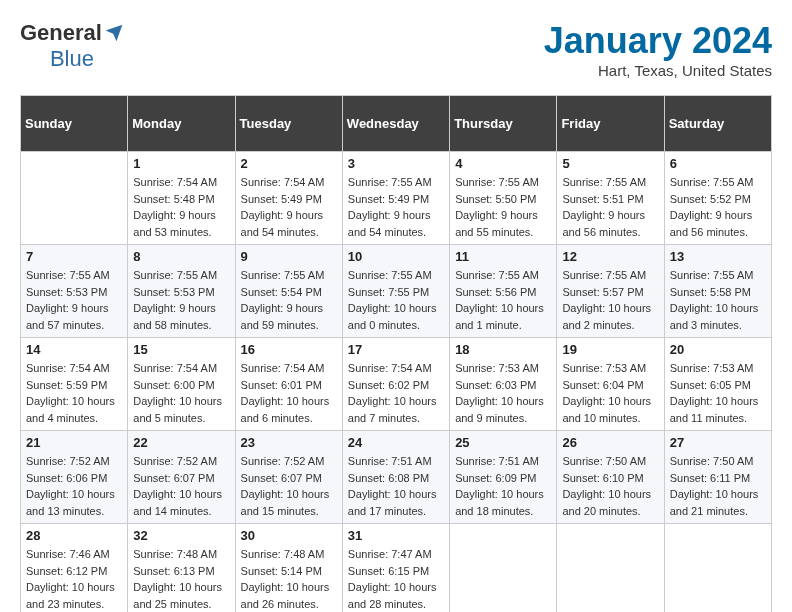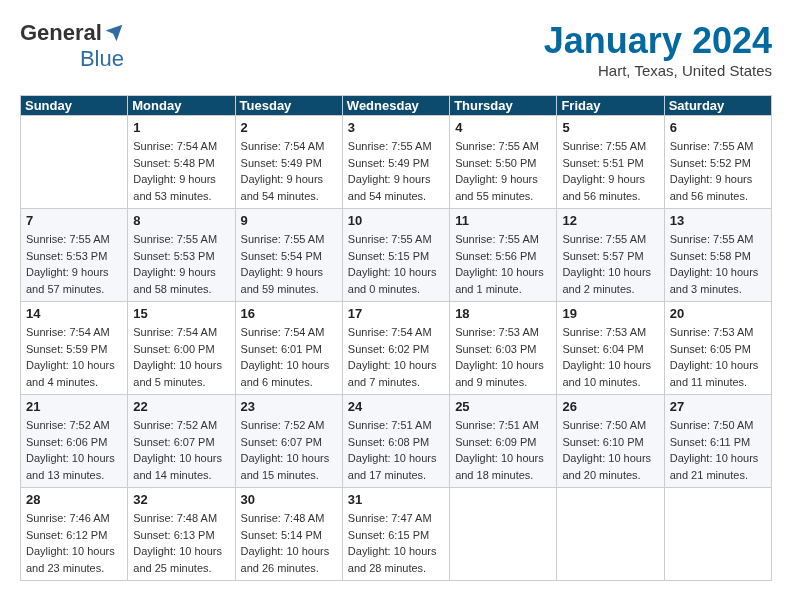--- a/index.html
+++ b/index.html
@@ -12,21 +12,21 @@
     }
     .header {
       display: flex;
       justify-content: space-between;
       align-items: flex-start;
       margin-bottom: 16px;
     }
     .logo {
       display: flex;
       flex-direction: column;
-      align-items: flex-end;
+      align-items: center;
     }
     .logo-text {
       display: flex;
       align-items: center;
     }
     .logo-general {
       font-size: 22px;
       font-weight: bold;
       color: #333;
     }
@@ -51,23 +51,23 @@
     .location {
       font-size: 15px;
       color: #404040;
     }
     .calendar {
       width: 100%;
       border-collapse: collapse;
       font-size: 11px;
     }
     .calendar thead tr th {
-      background-color: #0c4a6e;
+      background-color: #404040;
       color: #fff;
-      padding: 2px 4px;
+      padding: 20px 4px;
       text-align: left;
       font-size: 13px;
       font-weight: bold;
       border: 1px solid #ccc;
     }
     .calendar tbody tr td {
       vertical-align: top;
       border: 1px solid #ccc;
       padding: 4px 5px;
       width: calc(100%/7);
@@ -159,21 +159,21 @@
         <td>
           <div class="day-number">8</div>
           <div class="day-info"><span>Sunrise: 7:55 AM</span><br><span>Sunset: 5:53 PM</span><br><span>Daylight: 9 hours</span><br><span>and 58 minutes.</span></div>
         </td>
         <td>
           <div class="day-number">9</div>
           <div class="day-info"><span>Sunrise: 7:55 AM</span><br><span>Sunset: 5:54 PM</span><br><span>Daylight: 9 hours</span><br><span>and 59 minutes.</span></div>
         </td>
         <td>
           <div class="day-number">10</div>
-          <div class="day-info"><span>Sunrise: 7:55 AM</span><br><span>Sunset: 5:15 PM</span><br><span>Daylight: 10 hours</span><br><span>and 0 minutes.</span></div>
+          <div class="day-info"><span>Sunrise: 7:55 AM</span><br><span>Sunset: 7:55 PM</span><br><span>Daylight: 10 hours</span><br><span>and 0 minutes.</span></div>
         </td>
         <td>
           <div class="day-number">11</div>
           <div class="day-info"><span>Sunrise: 7:55 AM</span><br><span>Sunset: 5:56 PM</span><br><span>Daylight: 10 hours</span><br><span>and 1 minute.</span></div>
         </td>
         <td>
           <div class="day-number">12</div>
           <div class="day-info"><span>Sunrise: 7:55 AM</span><br><span>Sunset: 5:57 PM</span><br><span>Daylight: 10 hours</span><br><span>and 2 minutes.</span></div>
         </td>
         <td>

